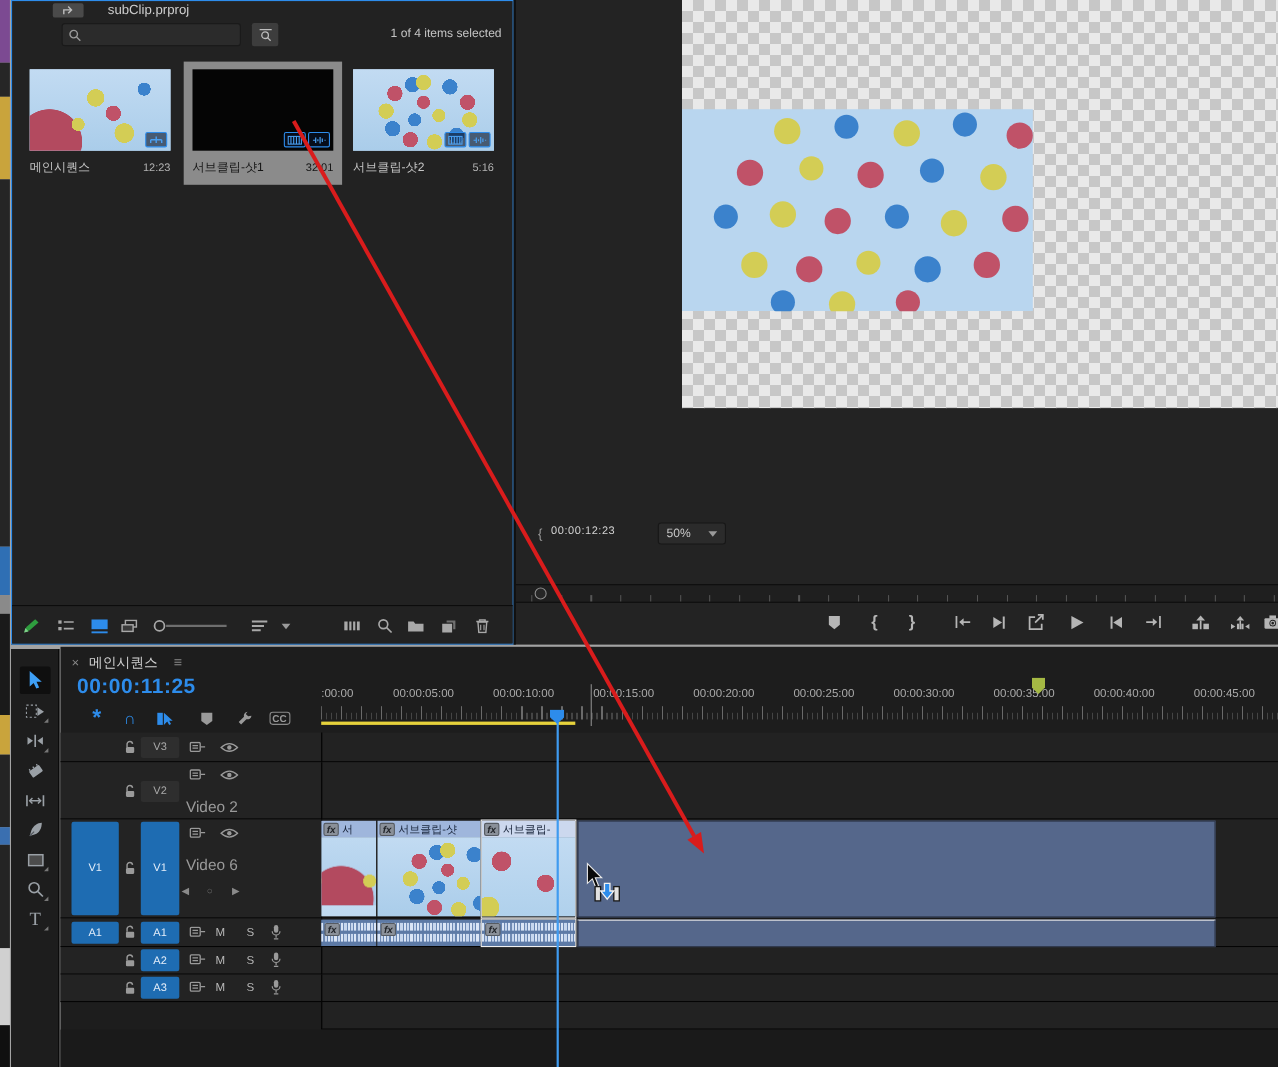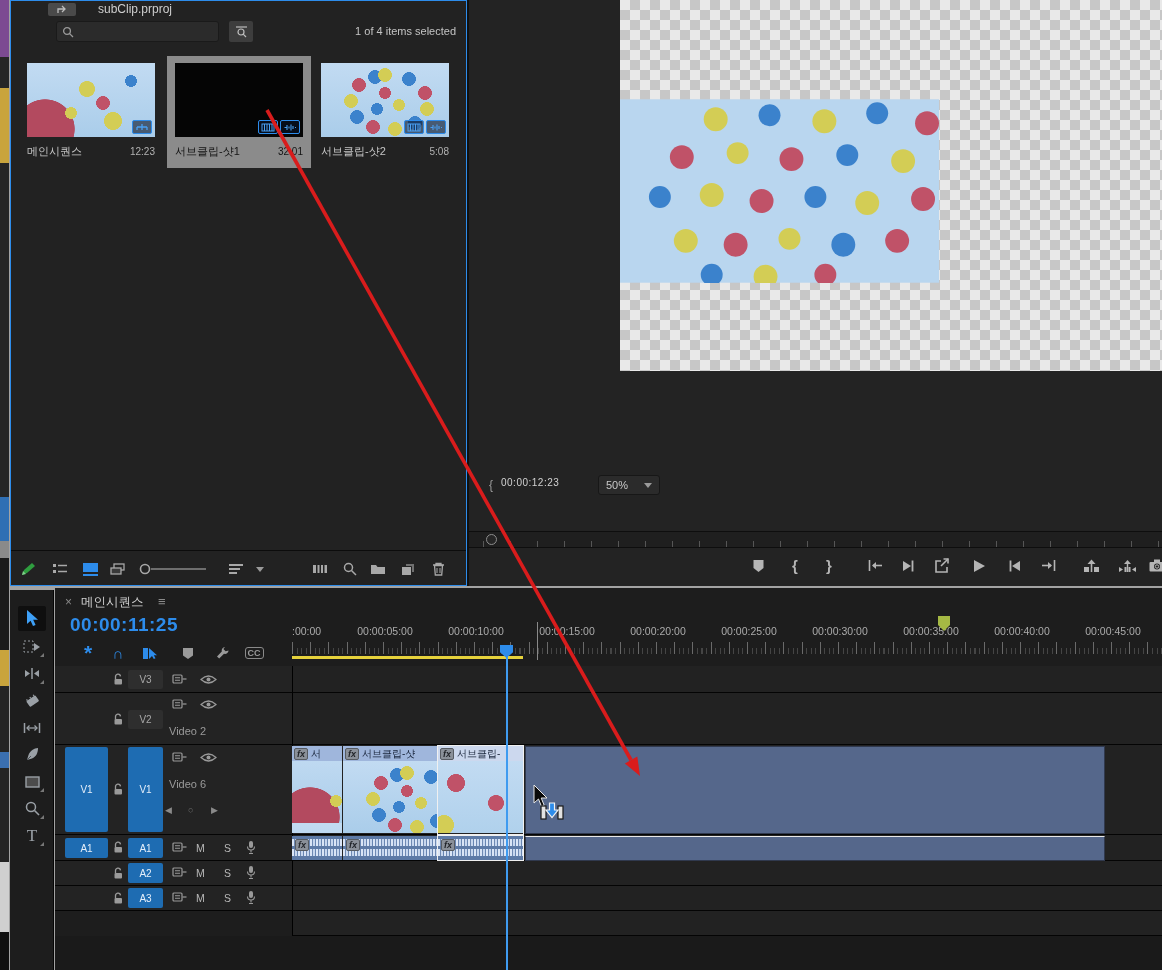--- a/index.html
+++ b/index.html
@@ -120,21 +120,21 @@
  repeating-linear-gradient(90deg,#454545 0 1px,transparent 1px 4.55px);
  background-size:100% 12px,100% 6px;background-position:bottom,bottom;background-repeat:repeat-x}
 .workbar{position:absolute;left:0;top:36px;width:231px;height:3px;background:var(--work-yellow,#e6d23c)}
 .rowhead{position:absolute;left:55px;width:237px;background:#232323;border-bottom:1px solid #040404}
 .rowlane{position:absolute;left:292px;width:870px;background:#222;border-bottom:1px solid #040404;border-left:1px solid #000}
 .patch{position:absolute;background:var(--track-blue,#1e6cb2);border-radius:2px;color:#e4eefa;
  display:flex;align-items:center;justify-content:center;font-size:10px}
 .patch.off{background:#2e2e2e;color:#a8a8a8}
 .hicon{position:absolute;display:flex;align-items:center;justify-content:center}
 .mslet{position:absolute;color:#b8b8b8;font-size:10.5px}
-.trklabel{position:absolute;color:#9a9a9a;font-size:11px}
+.trklabel{position:absolute;color:#9a9a9a;font-size:14px}
 
 .vclip{position:absolute;top:746px;height:88px;overflow:hidden}
 .vclip .chead{position:absolute;left:0;top:0;right:0;height:15px;background:var(--clip-header,#9fb6dc);
  display:flex;align-items:center;gap:3px;padding:0 2px;color:#18243a;font-size:10px;white-space:nowrap;overflow:hidden}
 .vclip .cbody{position:absolute;left:0;top:15px;right:0;bottom:1px}
 .vclip.sel{outline:1px solid #f0f0f0}
 .vclip.sel .chead{background:var(--clip-header-selected,#ccd8ee)}
 .fx{display:inline-block;background:#8a9099;color:#23262b;font-style:italic;font-weight:bold;font-size:9px;
  line-height:10px;padding:0 2px;border-radius:2px;border:1px solid #565b62;flex:0 0 auto}
 .aclip{position:absolute;top:836px;height:24px;background:var(--audio-clip,#5d7aa6);overflow:hidden}
@@ -243,21 +243,21 @@
             </div>
           <div class="badge">
               <svg width="14" height="9">
                 <path d="M1.5 4.5h2M4 2v5M6 3.5v2M8 1.5v6M10 3v3M12 4.5h1" stroke="#4aa0f2" stroke-width="1.1"></path>
               </svg>
             </div>
         </div>
       </div>
       <div class="tlabel">
           <span class="tname">서브클립-샷2</span>
-          <span class="tdur">5:08</span>
+          <span class="tdur">5:16</span>
         </div>
     </div>
 
 
     <div class="pp-toolbar">
       <div class="ppt" style="left:8px">
         <svg width="16" height="16">
             <path d="M2 14l2-5 8-7 3 3-8 7z" fill="#2f9e3f"></path>
             <path d="M2 14l4-1-3-3z" fill="#7fd08a"></path>
           </svg>

